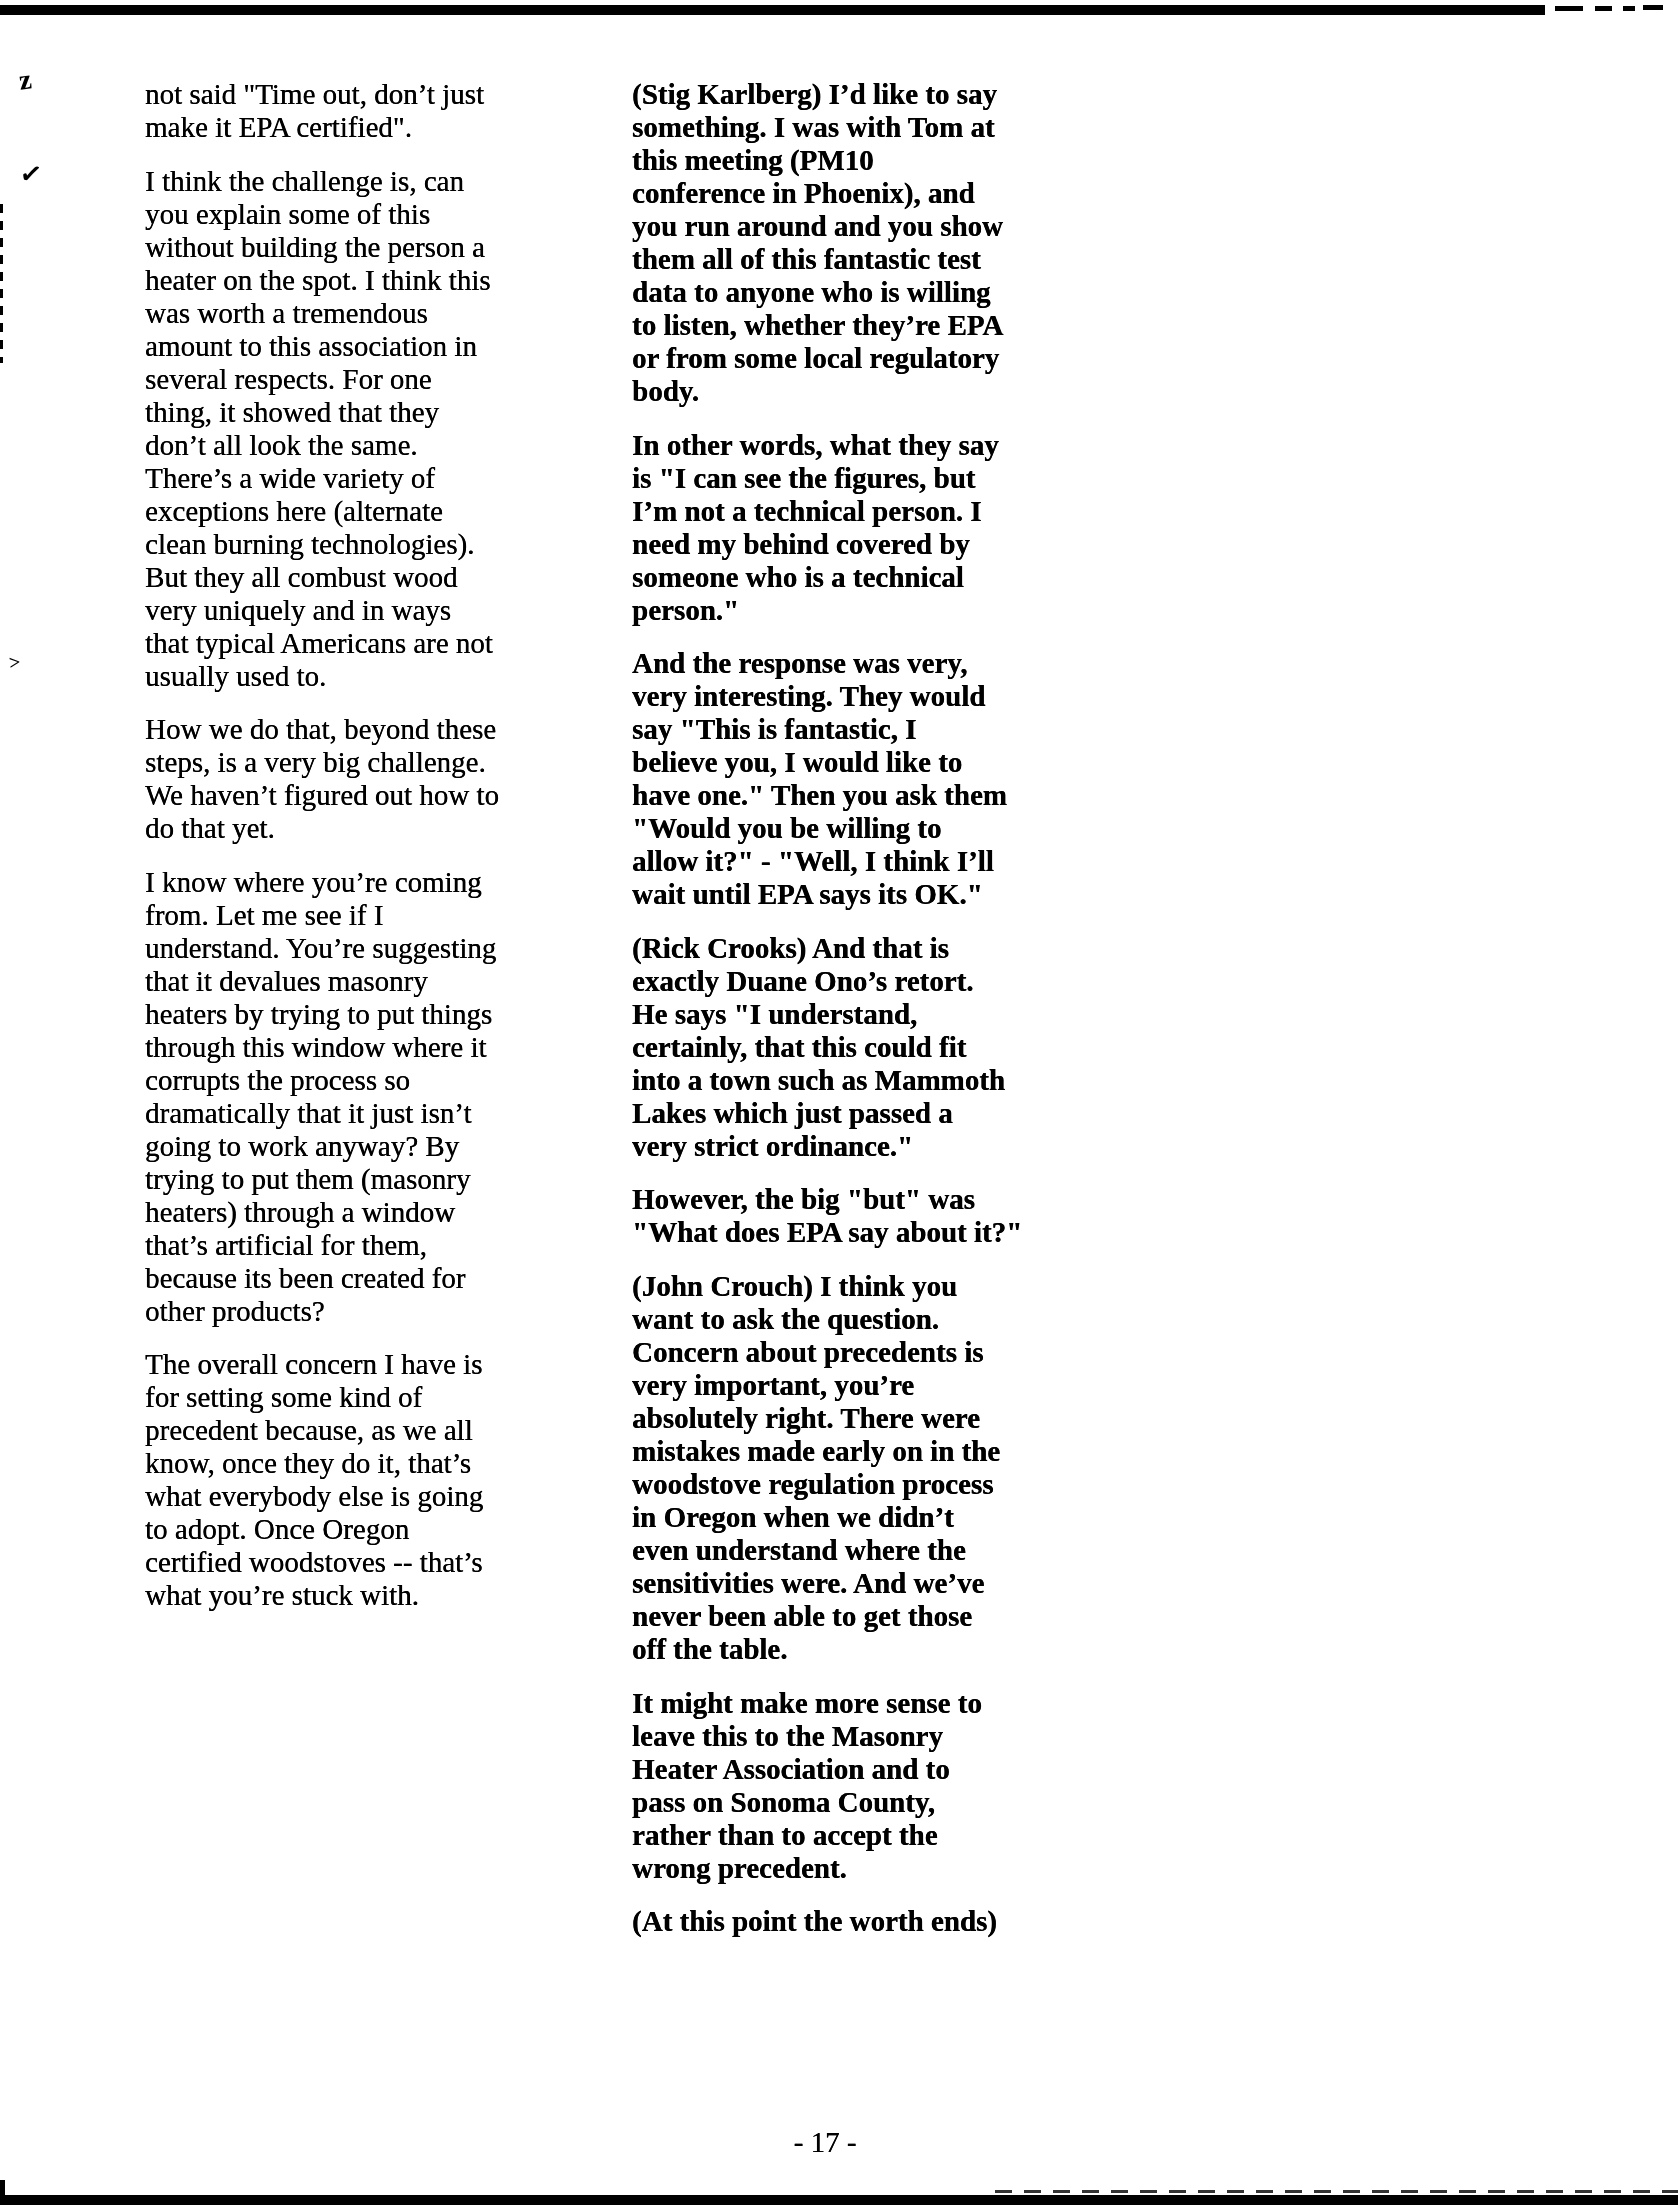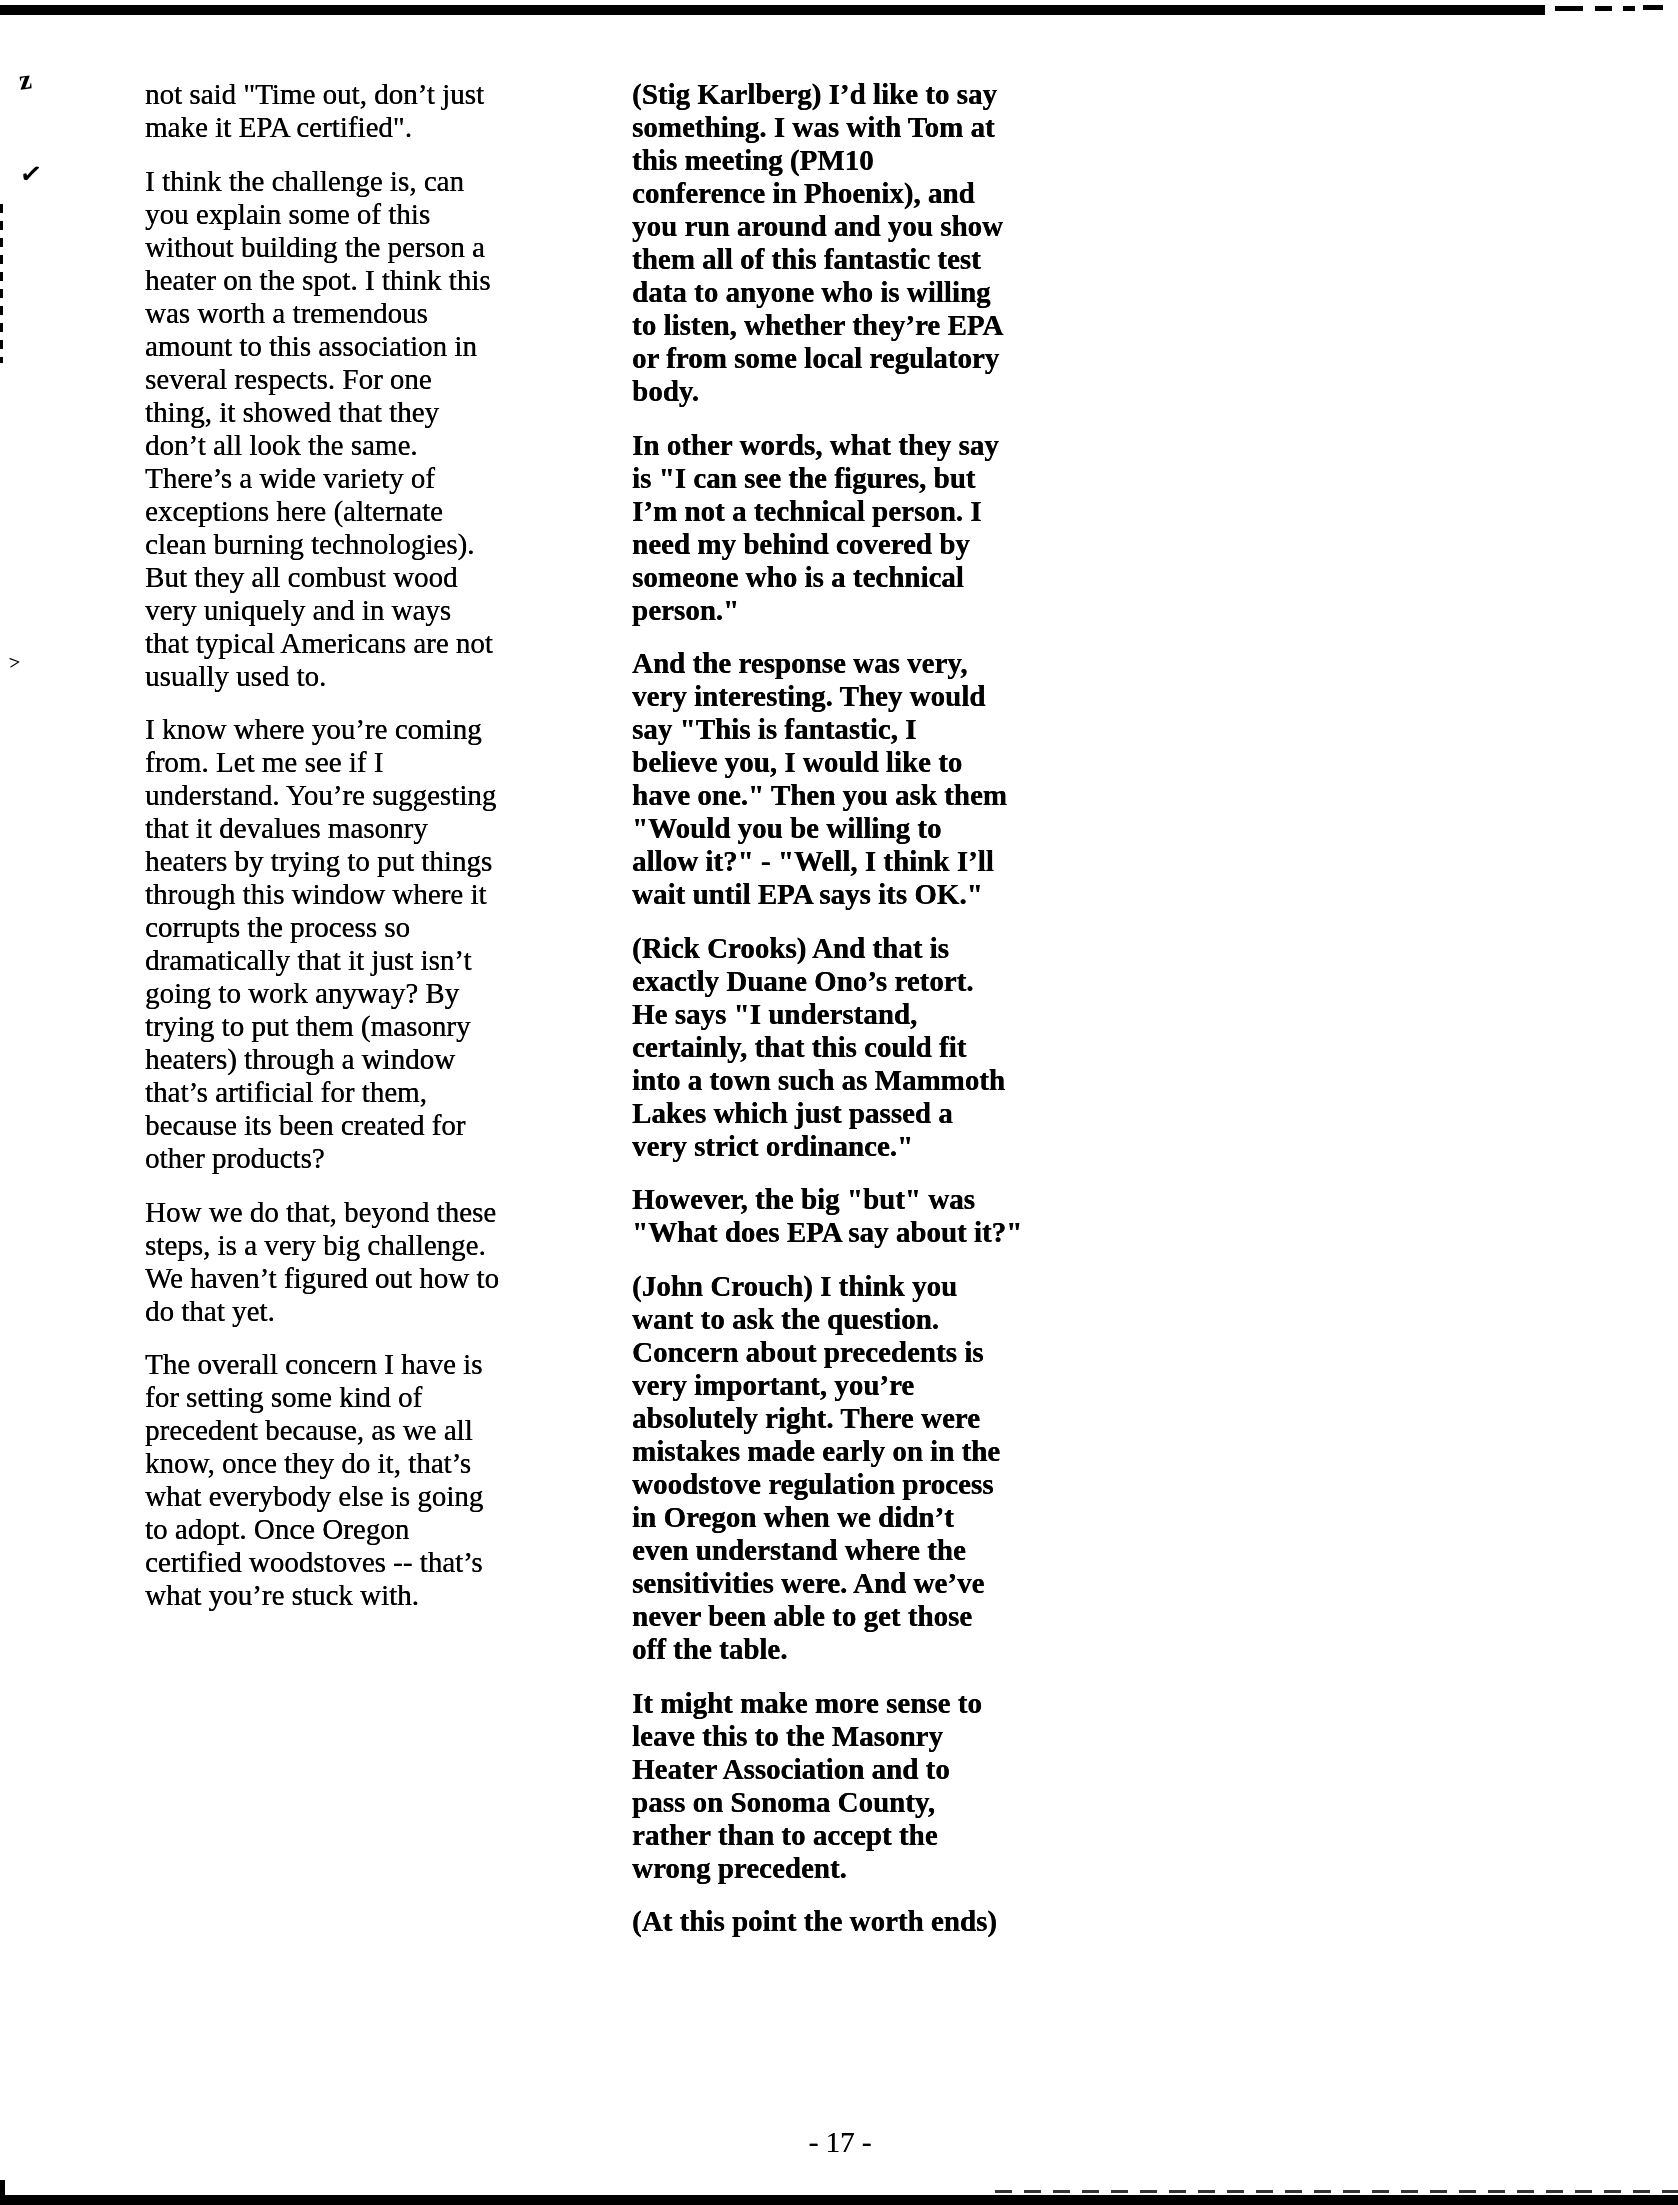--- a/index.html
+++ b/index.html
@@ -54,21 +54,20 @@
   .col-left  { left: 145px; }
   .col-right { left: 632px; font-weight: bold; }
   .col p { margin: 0 0 20.6px 0; }
   .footer-page-number {
     position: absolute;
     left: 825px; top: 2126px;
     transform: translateX(-50%);
     font-size: 29px; line-height: 33px;
     text-shadow: 0.3px 0 0 currentColor;
     white-space: nowrap;
-    margin-left: 15px;
   }
 </style>
 </head>
 <body>
 
 <div class="page">
 
   <div class="top-bar"></div>
   <div class="top-bar-dash d1"></div>
   <div class="top-bar-dash d2"></div>
@@ -89,37 +88,37 @@
 amount to this association in
 several respects. For one
 thing, it showed that they
 don’t all look the same.
 There’s a wide variety of
 exceptions here (alternate
 clean burning technologies).
 But they all combust wood
 very uniquely and in ways
 that typical Americans are not
-usually used to.</p><p>I know where you’re coming
+usually used to.</p><p>How we do that, beyond these
+steps, is a very big challenge.
+We haven’t figured out how to
+do that yet.</p><p>I know where you’re coming
 from. Let me see if I
 understand. You’re suggesting
 that it devalues masonry
 heaters by trying to put things
 through this window where it
 corrupts the process so
 dramatically that it just isn’t
 going to work anyway? By
 trying to put them (masonry
 heaters) through a window
 that’s artificial for them,
 because its been created for
-other products?</p><p>How we do that, beyond these
-steps, is a very big challenge.
-We haven’t figured out how to
-do that yet.</p><p>The overall concern I have is
+other products?</p><p>The overall concern I have is
 for setting some kind of
 precedent because, as we all
 know, once they do it, that’s
 what everybody else is going
 to adopt. Once Oregon
 certified woodstoves -- that’s
 what you’re stuck with.</p></div>
   <div class="col col-right"><p>(Stig Karlberg) I’d like to say
 something. I was with Tom at
 this meeting (PM10

